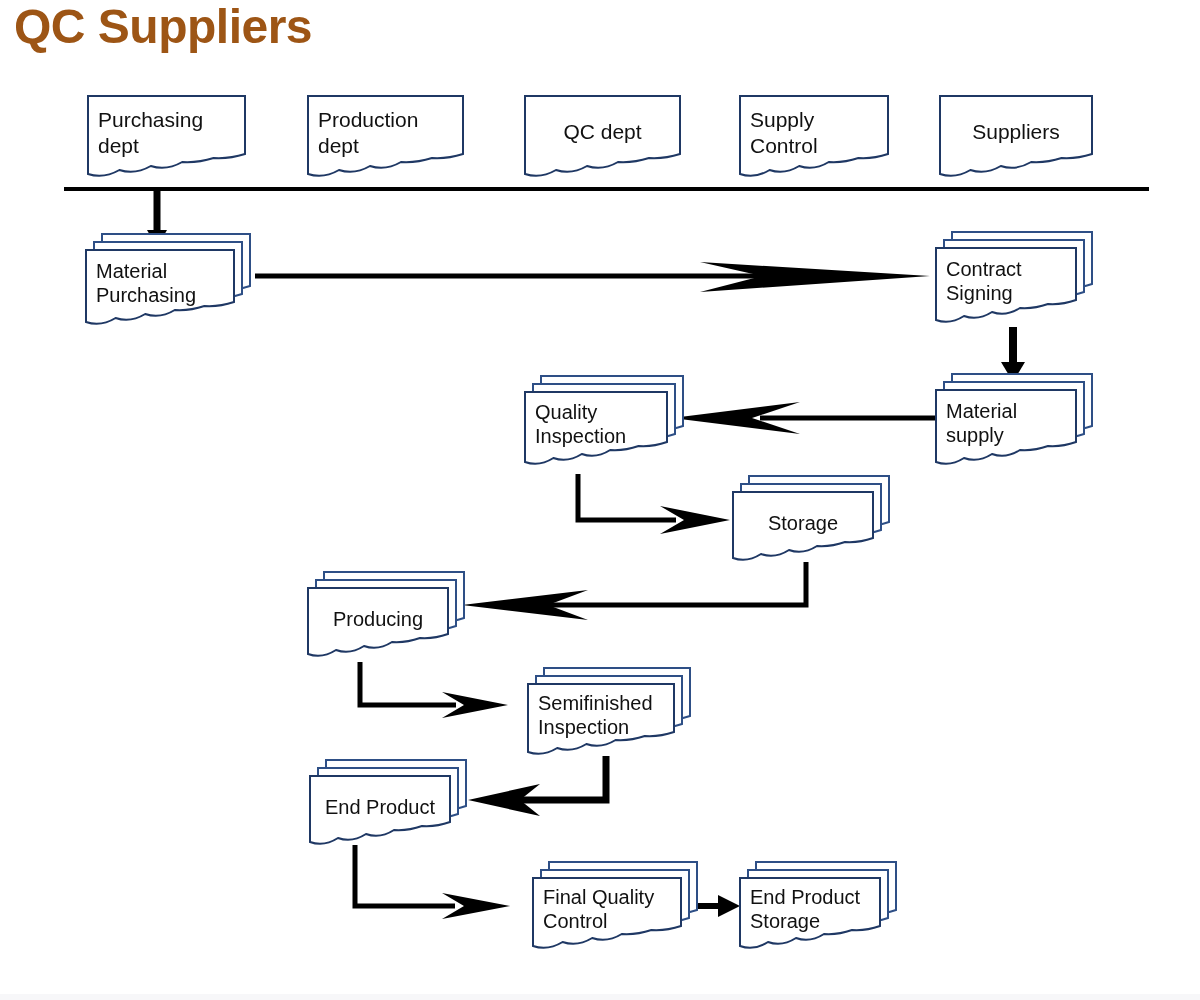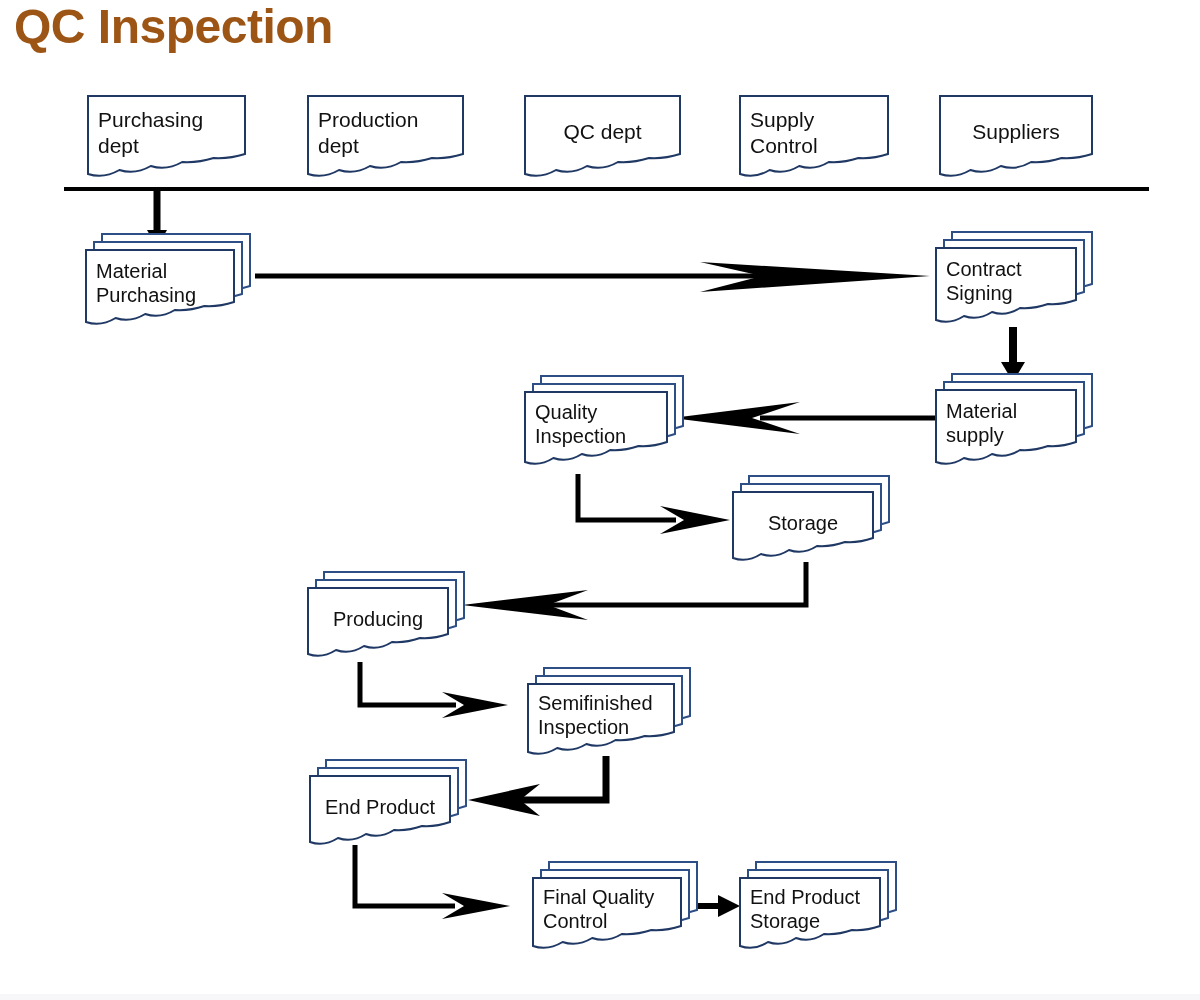--- a/index.html
+++ b/index.html
@@ -43,21 +43,21 @@
   text.node-label.hdr{font-size:21px;}
   .line{stroke:#000;fill:none;}
   .ahead{fill:#000;stroke:none;}
   .rule{stroke:#000000;stroke-width:4;}
 </style>
 </head>
 <body>
 
 <div id="stage">
 
-  <div class="title">QC Inspection</div>
+  <div class="title">QC Suppliers</div>
 
   <svg class="flow" viewBox="0 0 1200 1000" xmlns="http://www.w3.org/2000/svg">
 
     <g id="connectors-layer">
         <path d="M 157 190 L 157 232" class="line" stroke-width="7" stroke="#000" fill="none"></path>
         <path d="M 157 248 L 147 230 L 167 230 Z" class="ahead"></path>
         <path d="M 255 276 L 800 276" class="line" stroke-width="5" stroke="#000" fill="none"></path>
         <path d="M 930 276
          L 700 262
          L 762 276

